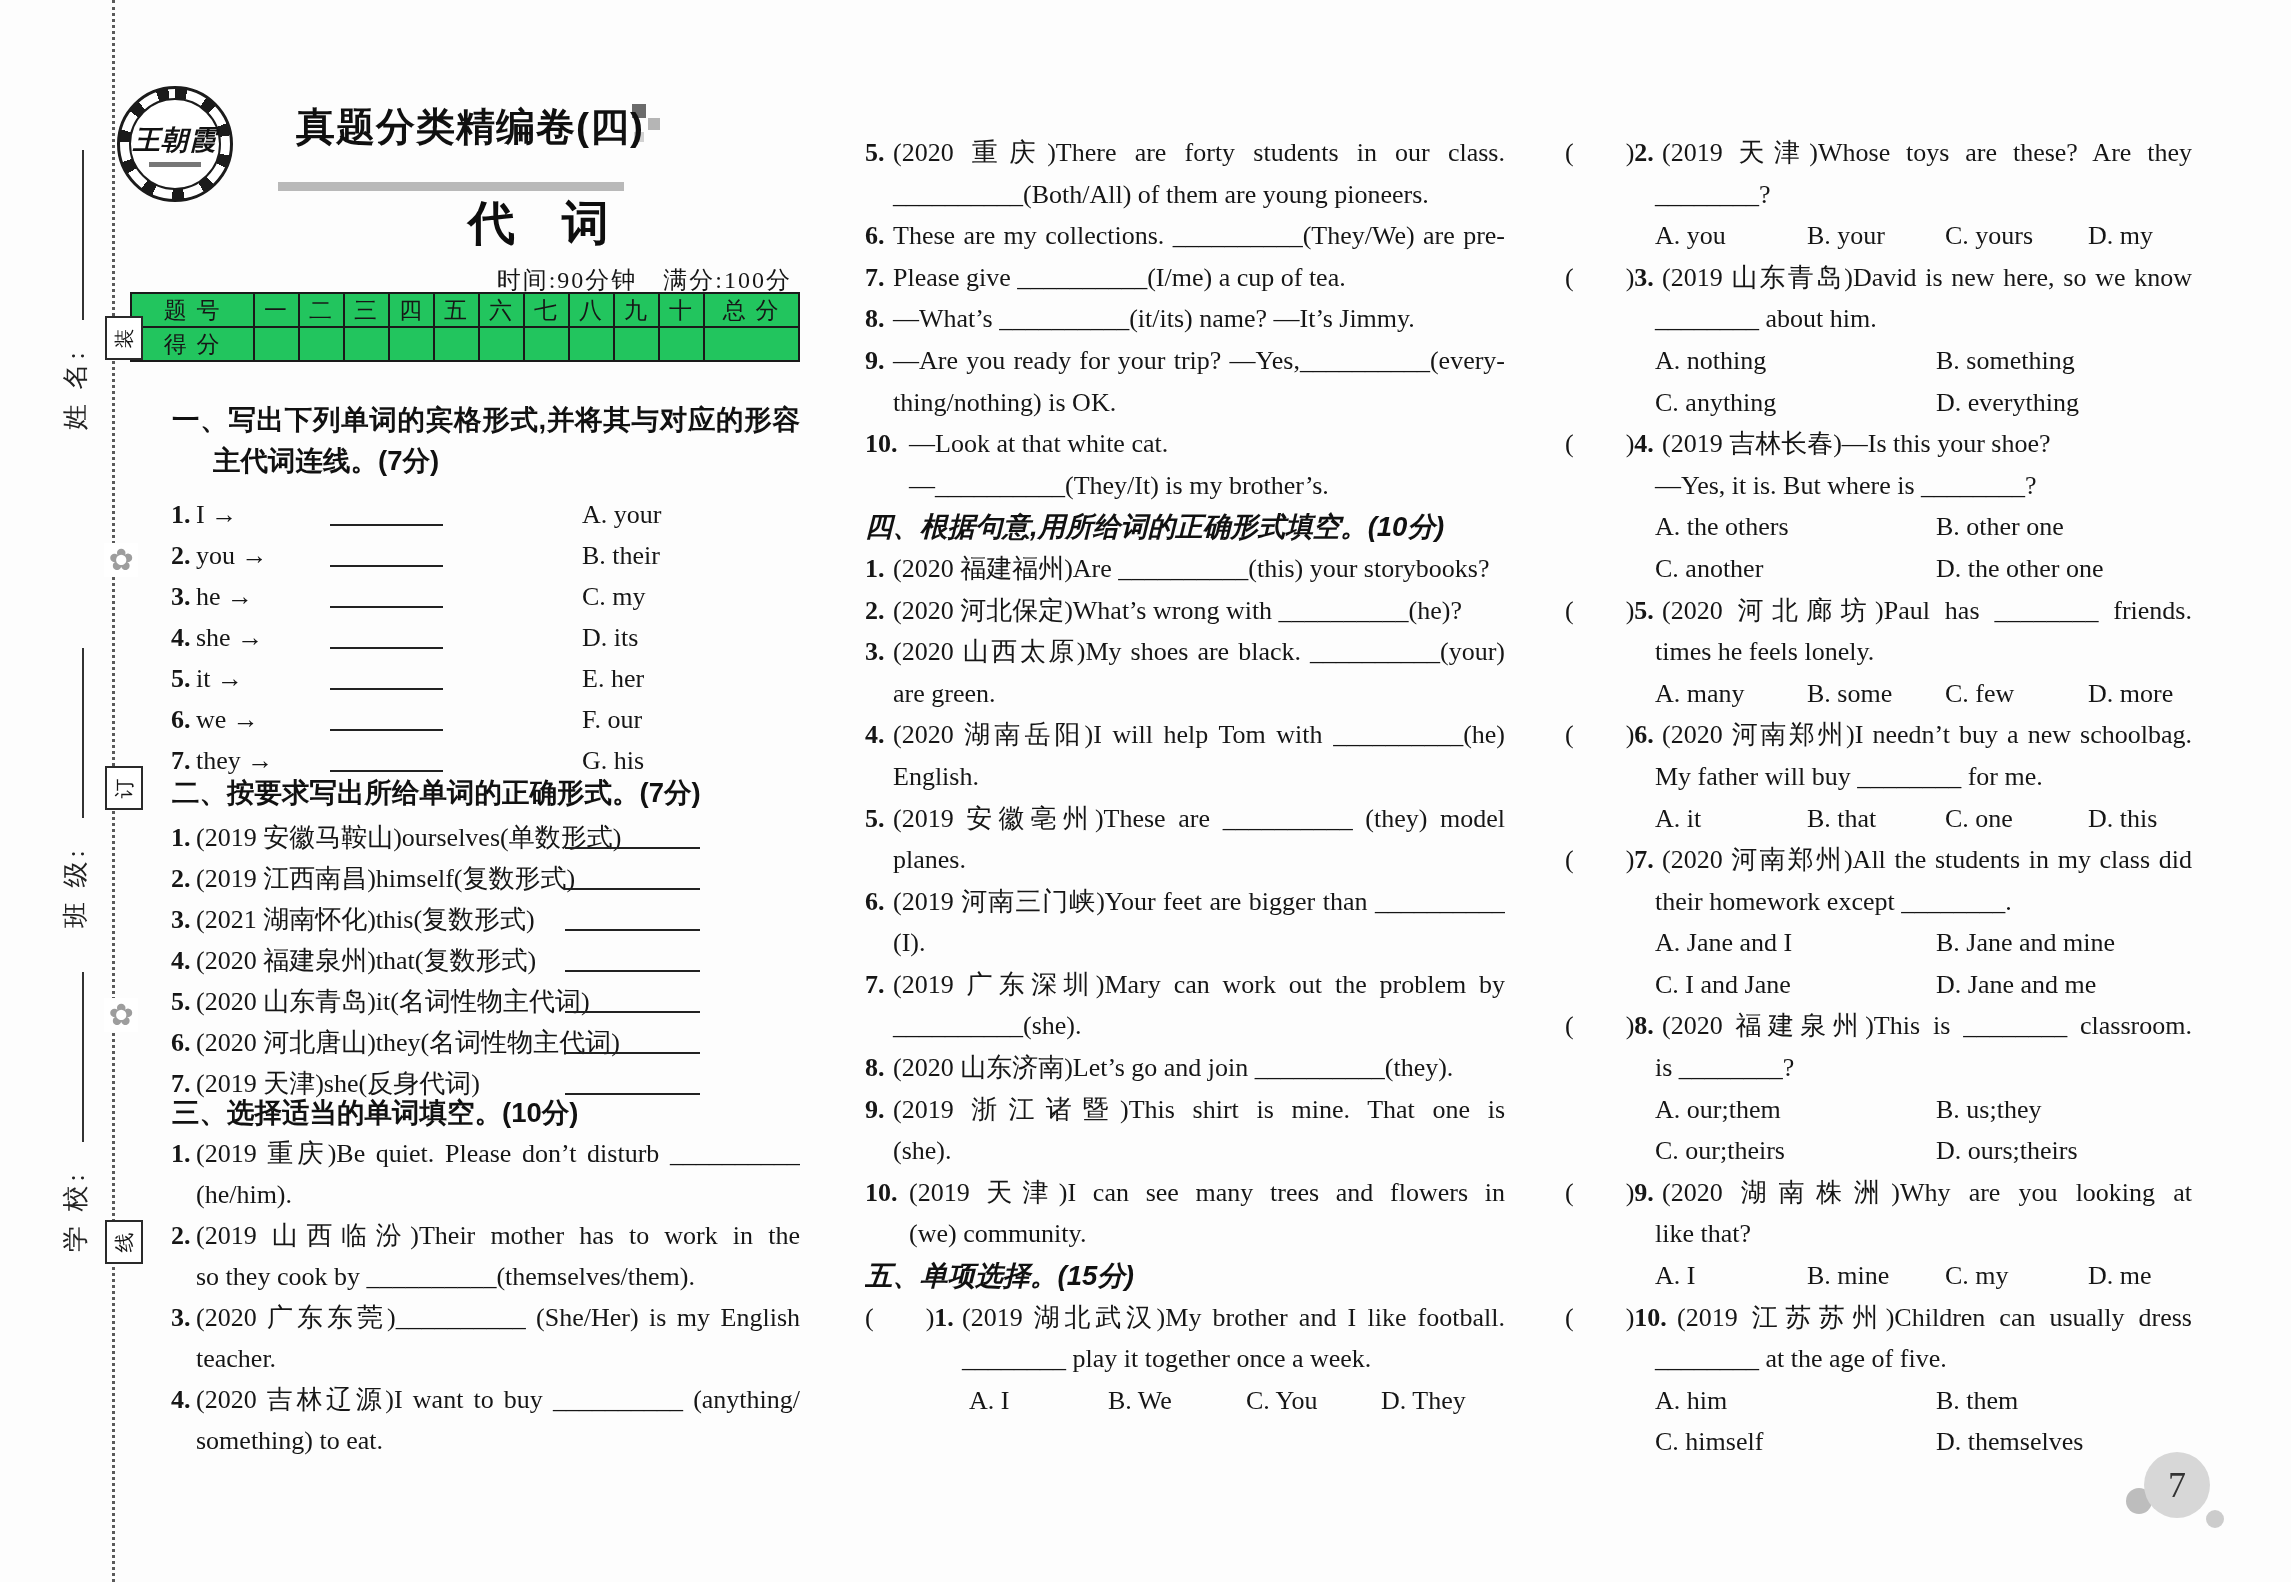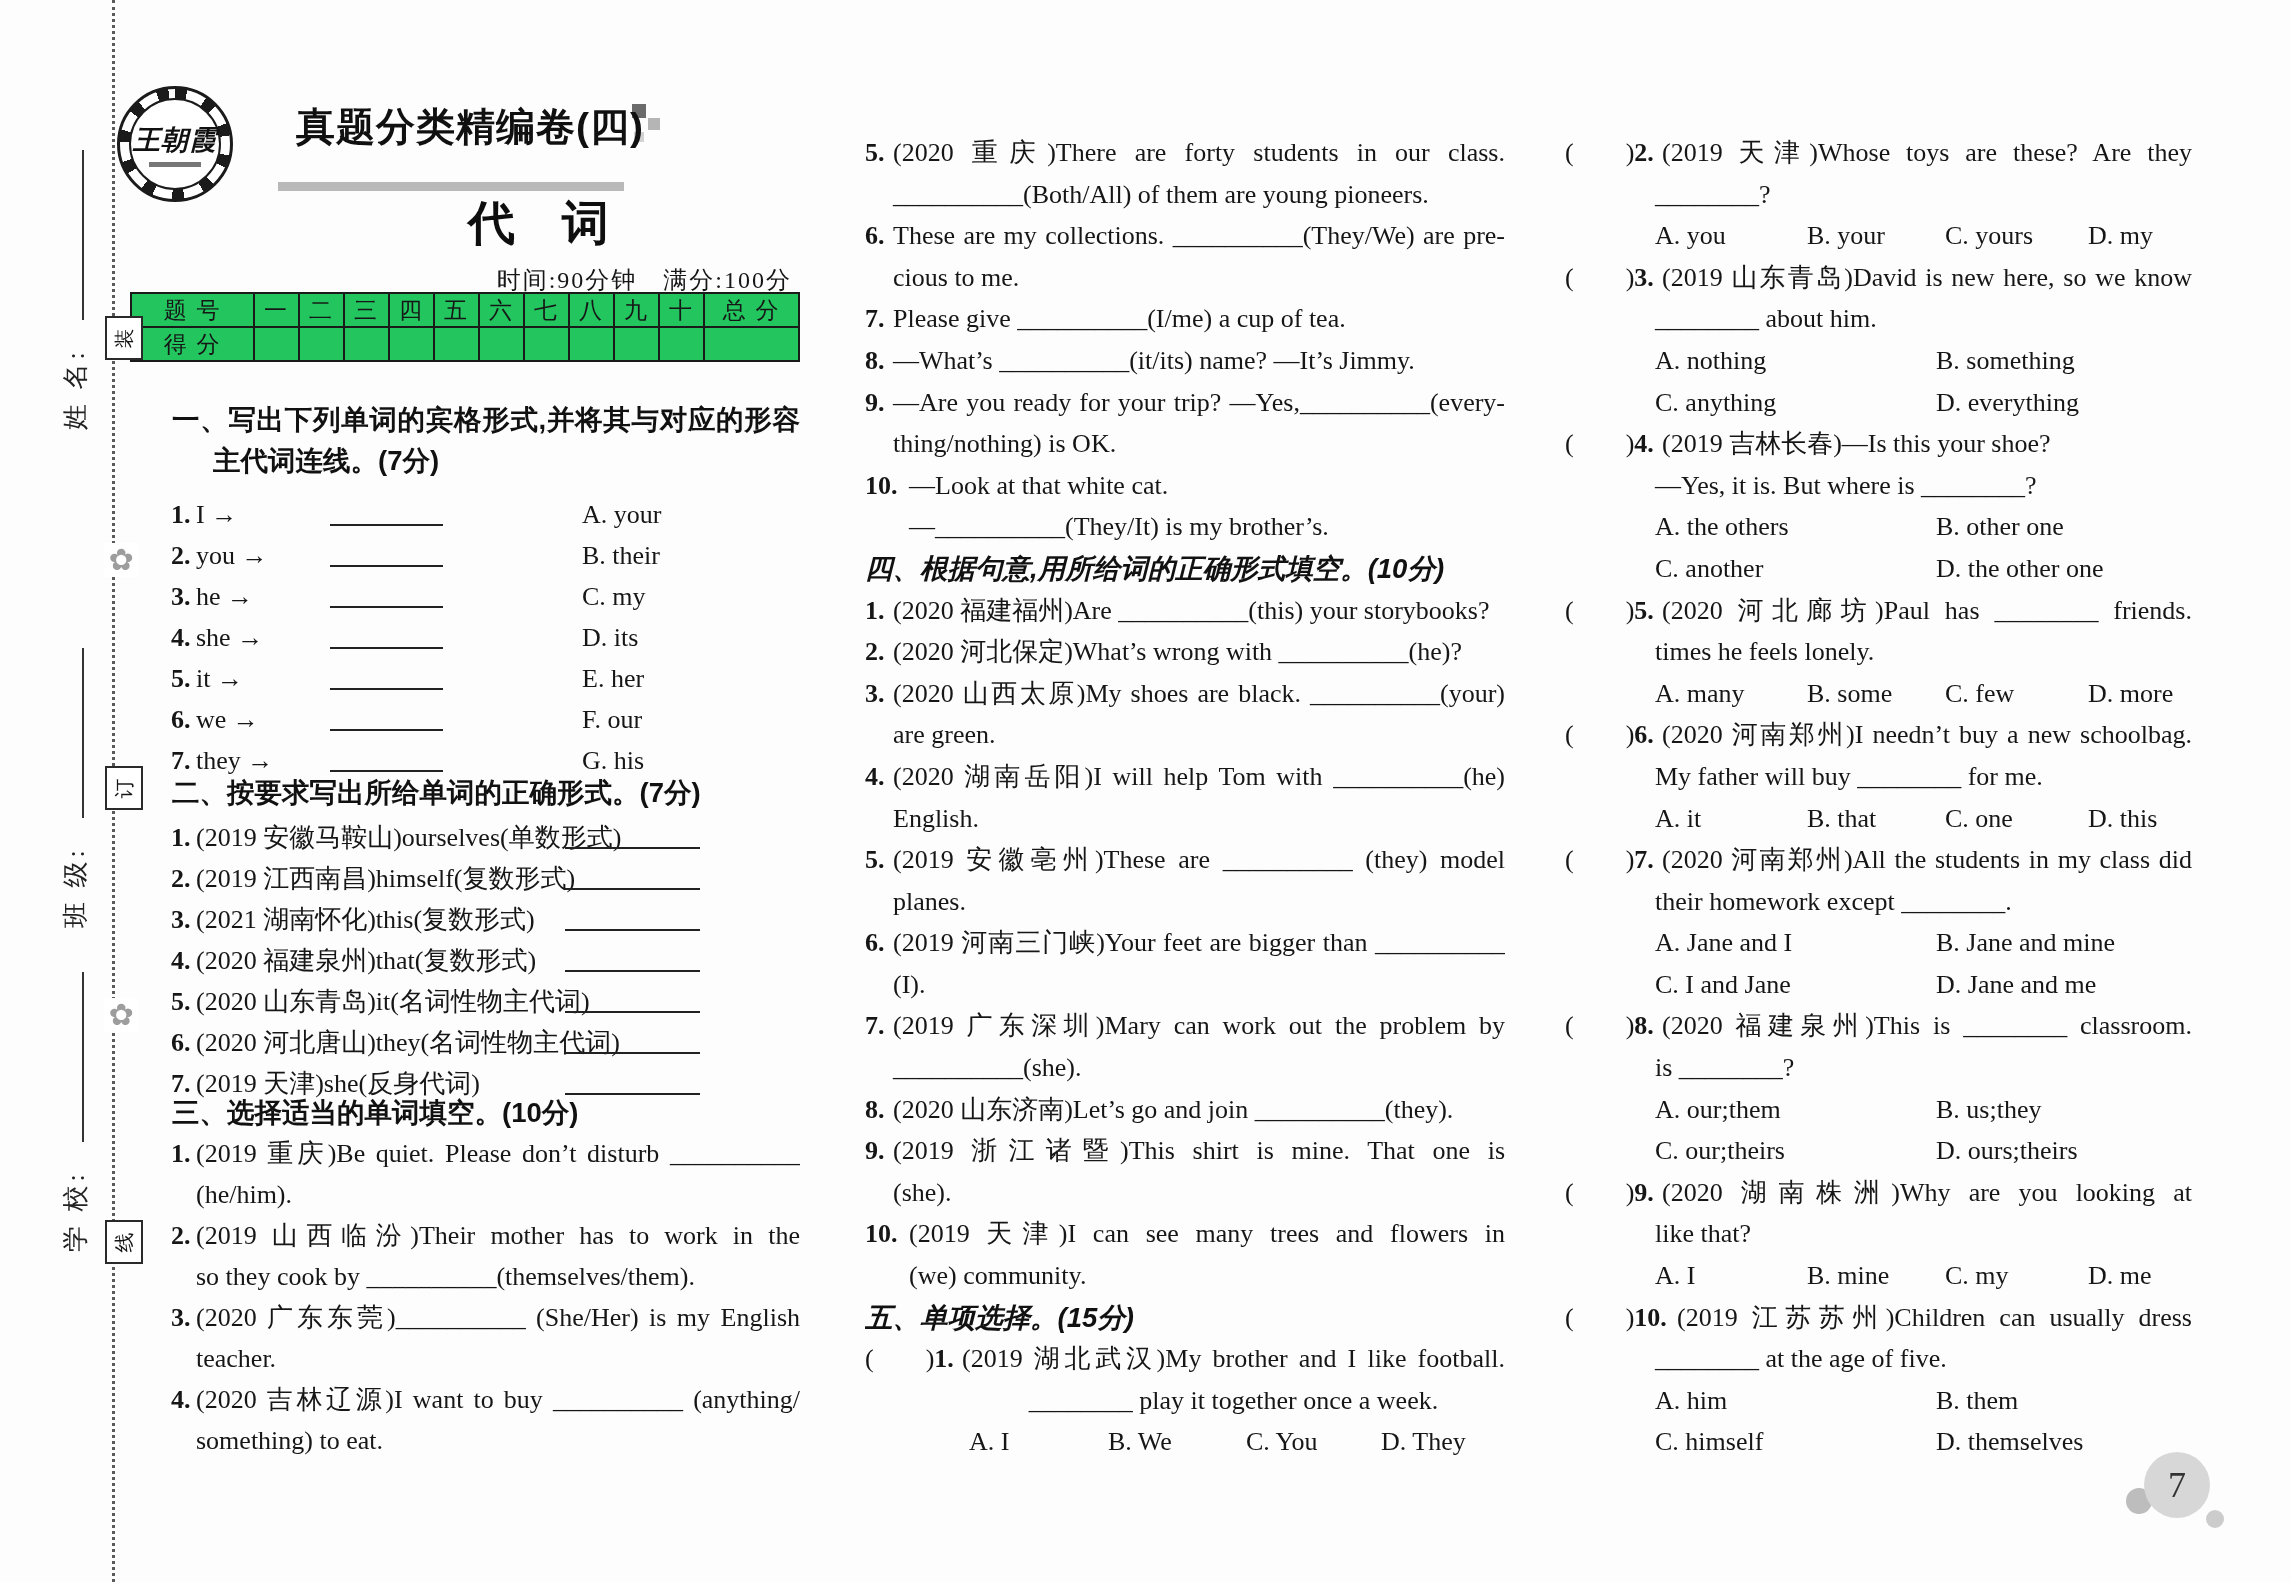--- a/index.html
+++ b/index.html
@@ -48,21 +48,21 @@
   .c1 .sect{margin-left:52px;height:41px;line-height:41px;}
   .c1 .sect2{margin-left:93px;height:41px;line-height:41px;}
   .c2 .sect{height:41.6px;line-height:41.6px;font-style:italic;}
   .s1row{position:relative;height:41px;line-height:41px;padding-left:76px;font-size:26px;}
   .s1row .bl{position:absolute;left:210px;top:30px;width:113px;height:0;border-bottom:2.2px solid #222;}
   .s1row .op{position:absolute;left:462px;top:0;text-align:right;}
   .c1item{position:relative;height:41px;line-height:41px;padding-left:76px;font-size:26px;}
   .c1item .bl2{position:absolute;left:445px;top:30px;width:135px;height:0;border-bottom:2.2px solid #222;}
   .lead{position:absolute;left:0;top:0;}
   .lead b{font-weight:bold;}
-  .s5l{padding-left:97px !important;text-align:center;}
+  .s5l{padding-left:97px !important;}
   .opts{display:flex;padding-left:0;}
   .opts span{display:inline-block;white-space:nowrap;}
   .opts.v2{padding-left:104px !important;}
   .opts.v2 span:nth-child(1){width:139px;}.opts.v2 span:nth-child(2){width:138px;}.opts.v2 span:nth-child(3){width:135px;}
   .opts.v3{padding-left:90px !important;}
   .opts.v3 span:nth-child(1){width:143px;}.opts.v3 span:nth-child(2){width:138px;margin-left:9px;}.opts.v3 span:nth-child(3){width:143px;}
   .opts.p2{padding-left:90px !important;}
   .opts.p2 span:nth-child(1){width:281px;}
   
   .pgb{position:absolute;left:2126px;top:1452px;width:110px;height:90px;}
@@ -171,21 +171,20 @@
     <div class="ln j"><b class="qn">3.</b><span>(2020 广东东莞)__________ (She/Her) is my English</span></div>
     <div class="ln">teacher.</div>
     <div class="ln j"><b class="qn">4.</b><span>(2020 吉林辽源)I want to buy __________ (anything/</span></div>
     <div class="ln">something) to eat.</div>
   </div>
 
   <div class="col c2" style="left:865px;top:132px;width:640px;">
     <div class="ln j"><b class="qn">5.</b><span>(2020 重庆)There are forty students in our class.</span></div>
     <div class="ln">__________(Both/All) of them are young pioneers.</div>
     <div class="ln j"><b class="qn">6.</b><span>These are my collections. __________(They/We) are pre-</span></div>
-    <div class="ln">cious to me.</div>
     <div class="ln"><b class="qn">7.</b><span>Please give __________(I/me) a cup of tea.</span></div>
     <div class="ln"><b class="qn">8.</b><span>—What’s __________(it/its) name? —It’s Jimmy.</span></div>
     <div class="ln j"><b class="qn">9.</b><span>—Are you ready for your trip? —Yes,__________(every-</span></div>
     <div class="ln">thing/nothing) is OK.</div>
     <div class="ln" style="padding-left:44px;"><b class="qn">10.</b><span>—Look at that white cat.</span></div>
     <div class="ln" style="padding-left:44px;">—__________(They/It) is my brother’s.</div>
 
     <div class="sect">四、根据句意,用所给词的正确形式填空。(10分)</div>
     <div class="ln"><b class="qn">1.</b><span>(2020 福建福州)Are __________(this) your storybooks?</span></div>
     <div class="ln"><b class="qn">2.</b><span>(2020 河北保定)What’s wrong with __________(he)?</span></div>

